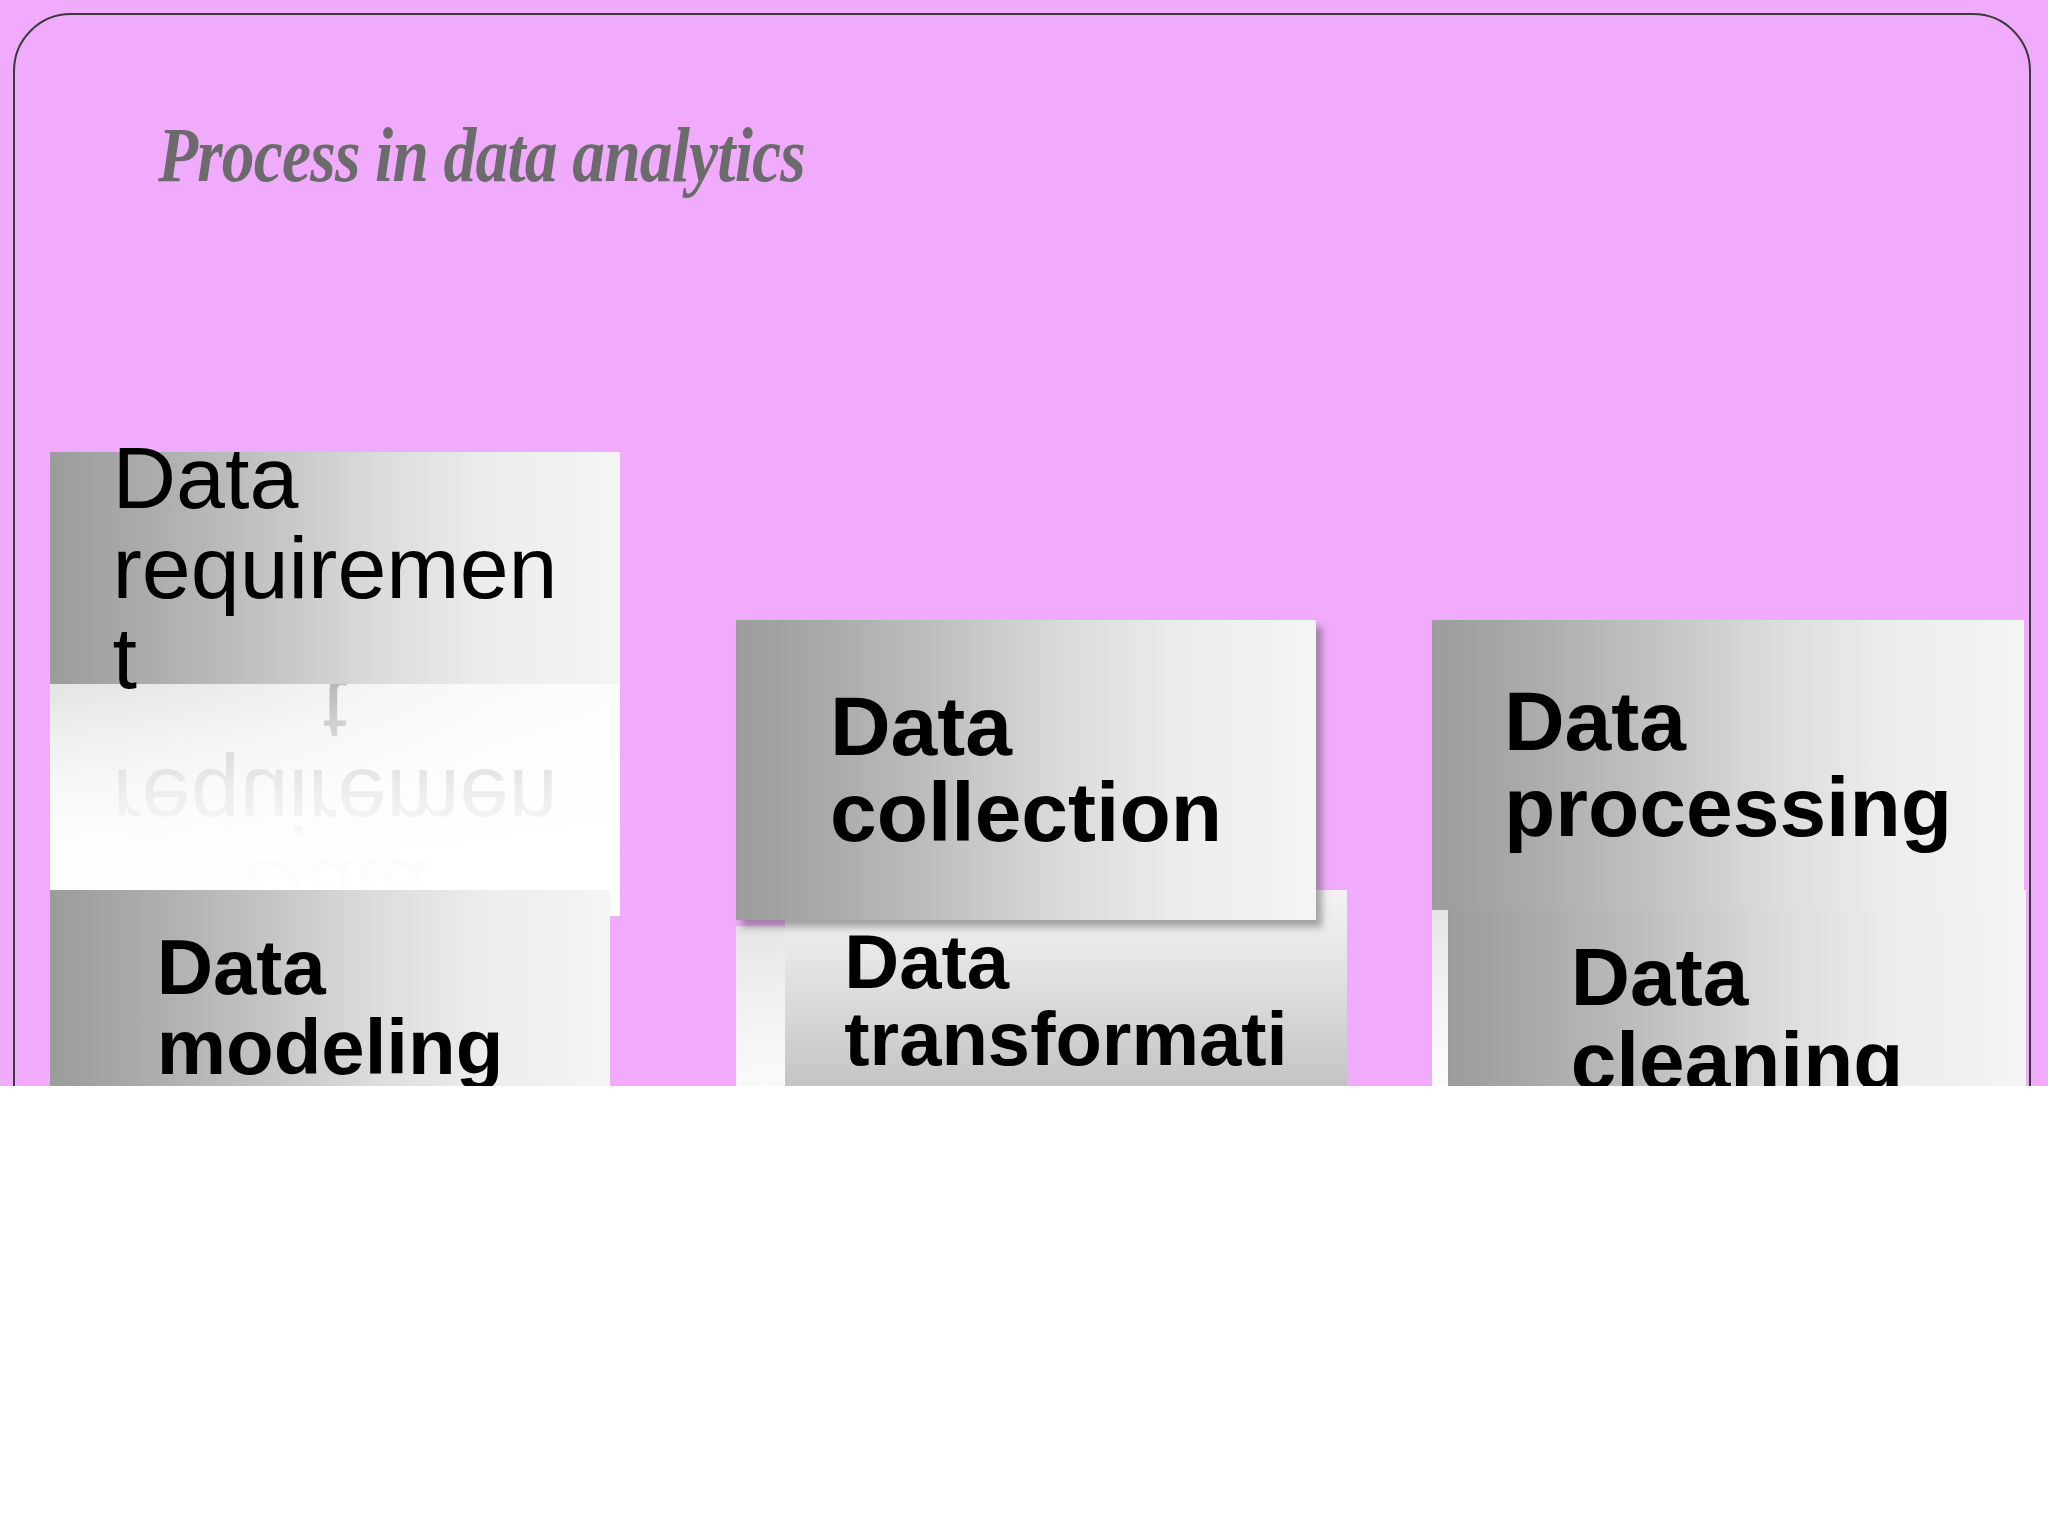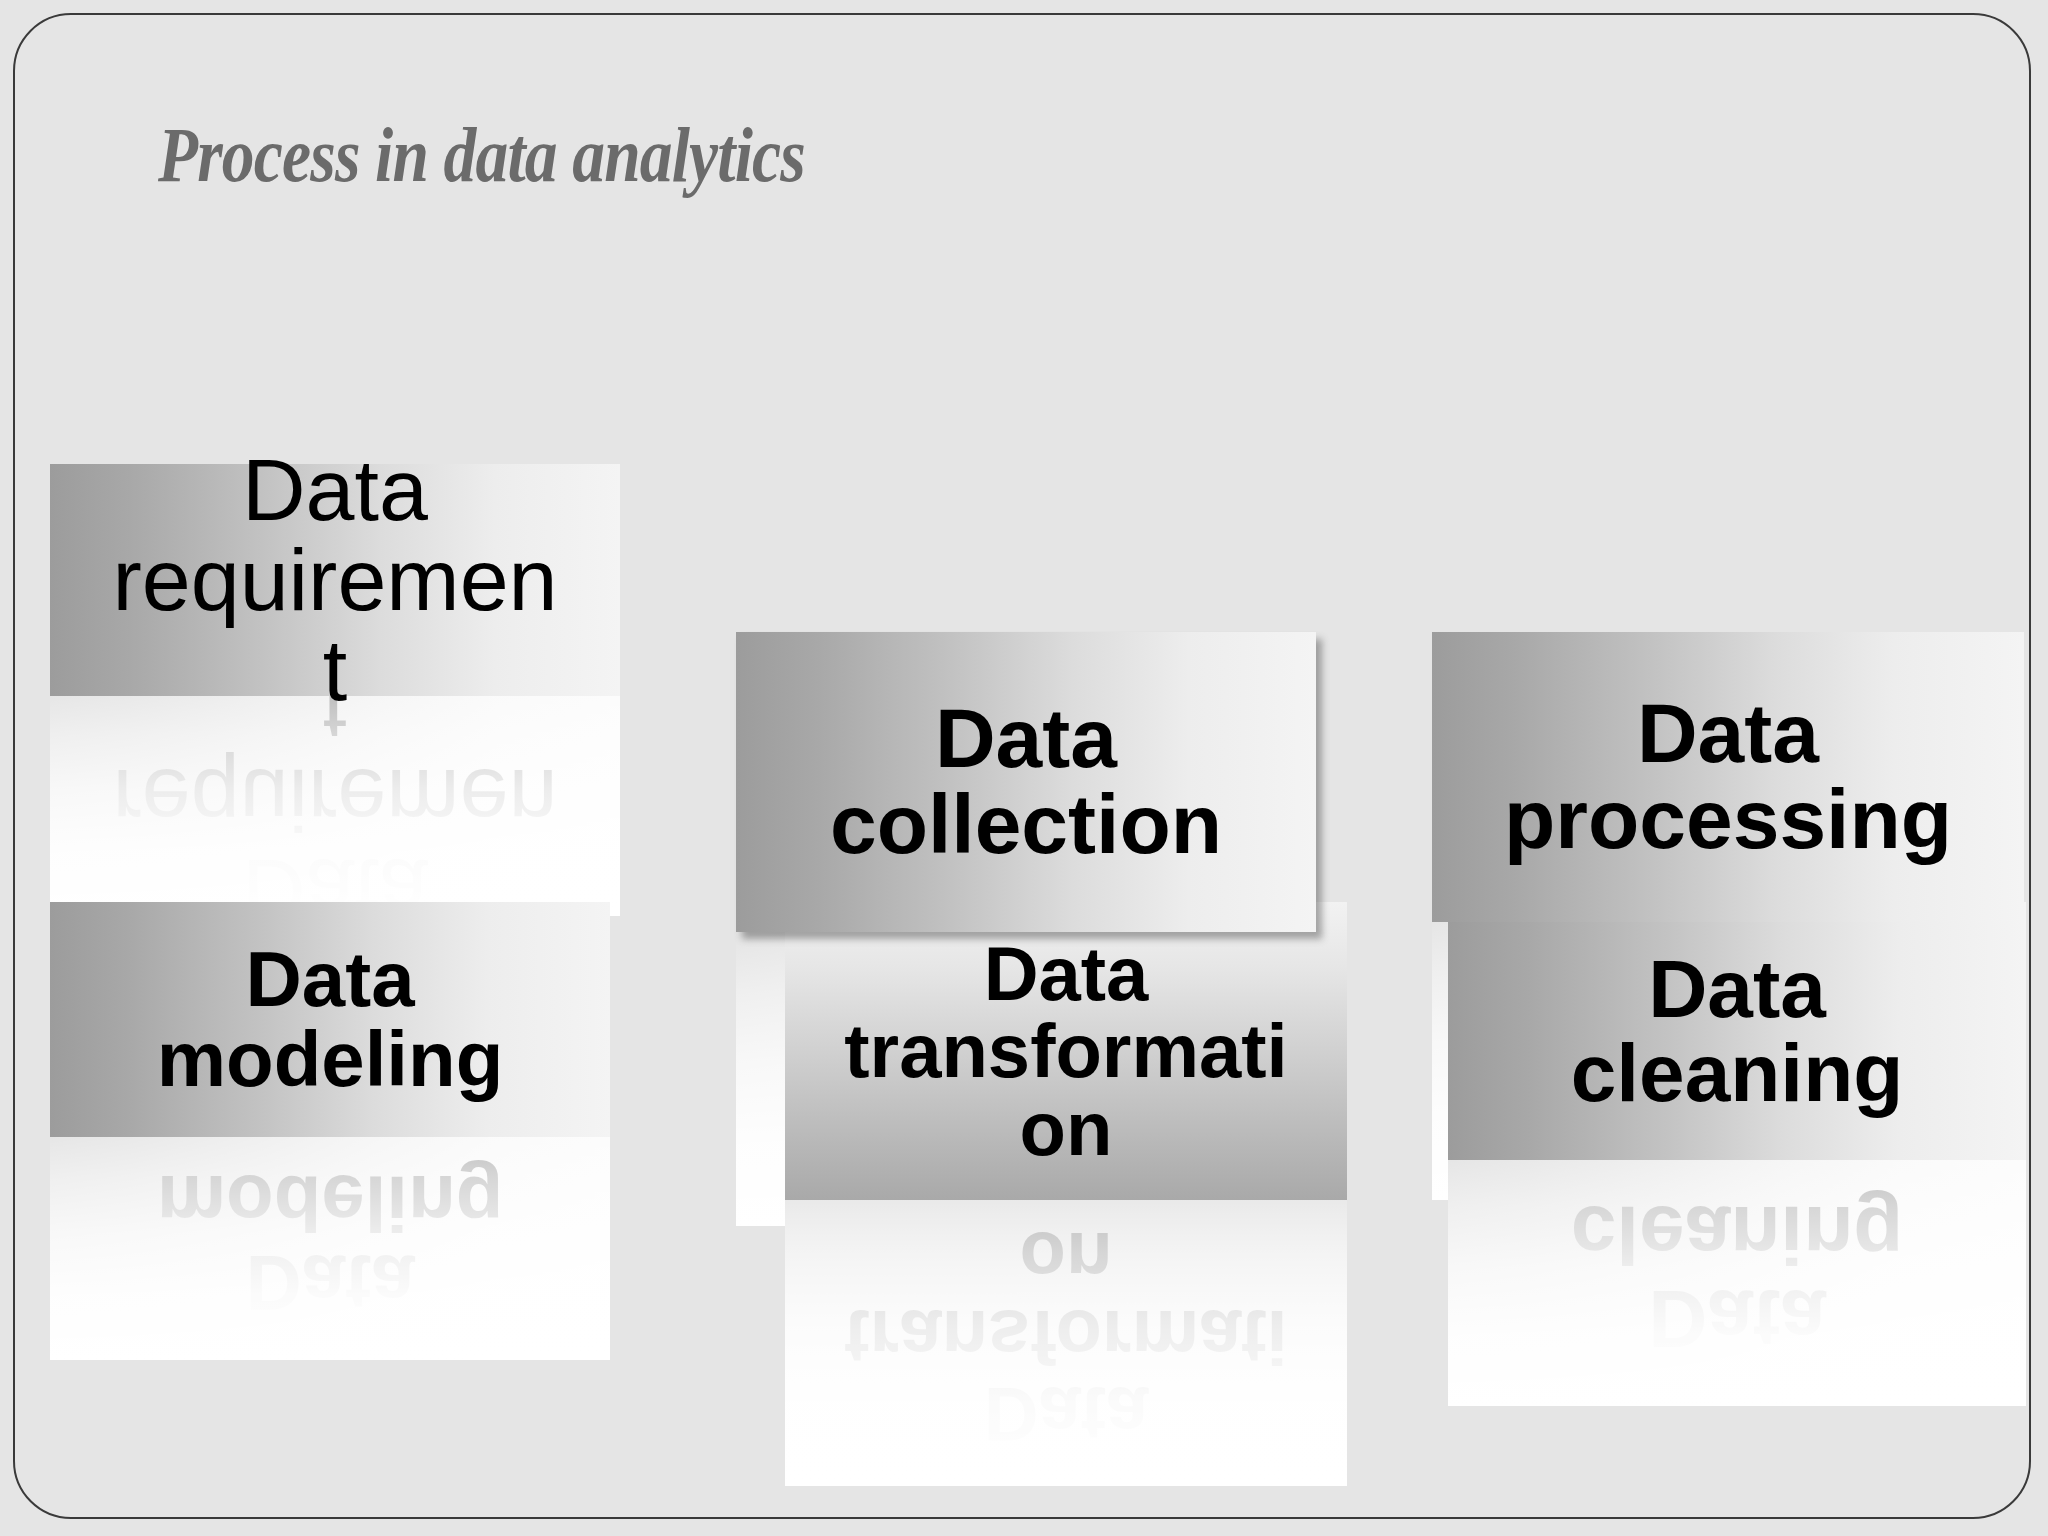--- a/index.html
+++ b/index.html
@@ -4,22 +4,22 @@
 <title>Process in data analytics</title>
 <style>
   html, body {
     margin: 0;
     padding: 0;
     background: #ffffff;
   }
   #slide {
     position: relative;
     width: 2048px;
-    height: 1536px;
-    background: #e5e5e5;
+    height: 1086px;
+    background: #f0abfc;
     overflow: hidden;
     font-family: "Liberation Sans", sans-serif;
   }
   
   #slide-frame {
     position: absolute;
     left: 13px;
     top: 13px;
     width: 2018px;
     height: 1506px;
@@ -46,27 +46,27 @@
   }
 
   
   .proc {
     position: absolute;
     box-sizing: border-box;
   }
   .proc .face {
     position: absolute;
     left: 0;
-    top: 12px;
+    top: 0;
     width: 100%;
     height: 100%;
     display: flex;
     align-items: center;
     justify-content: center;
-    text-align: center;
+    text-align: left;
     color: #000000;
     font-weight: bold;
     line-height: 1.02;
     overflow: visible;
     white-space: pre-line;
   }
   
   .grad-h .face {
     background: linear-gradient(to right,
         #9c9c9c 0%, #a8a8a8 14%, #c3c3c3 38%,

